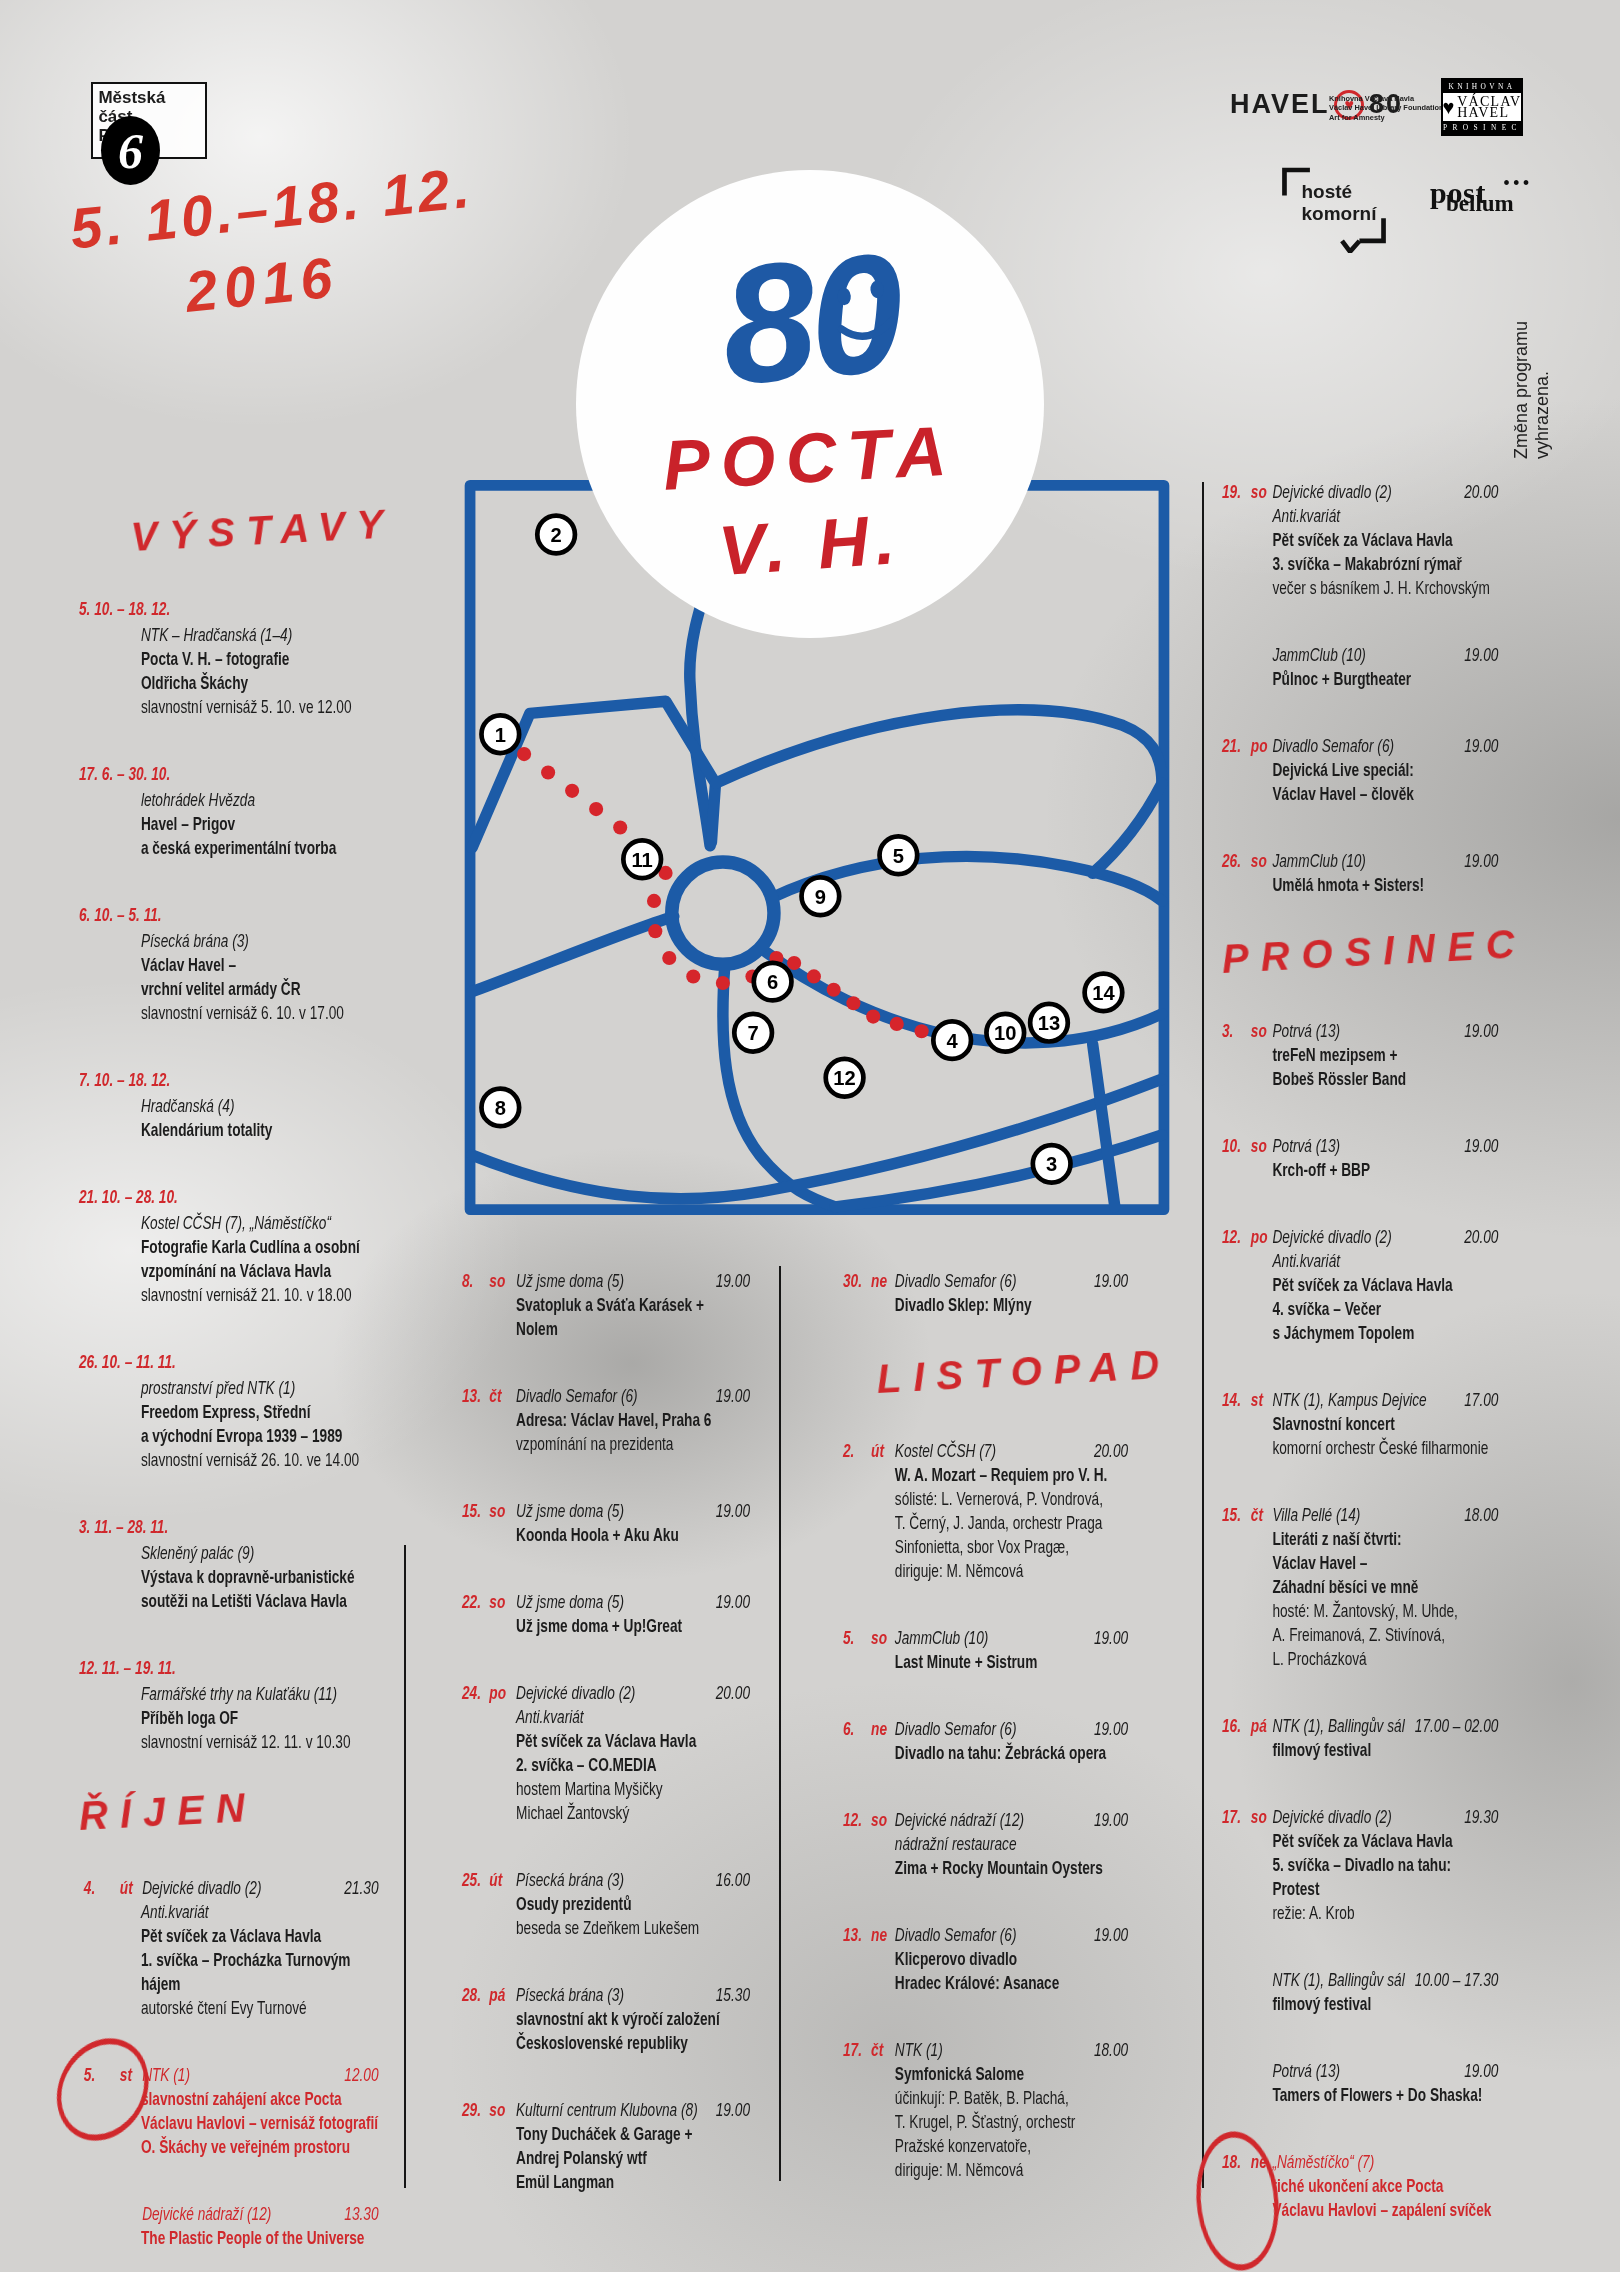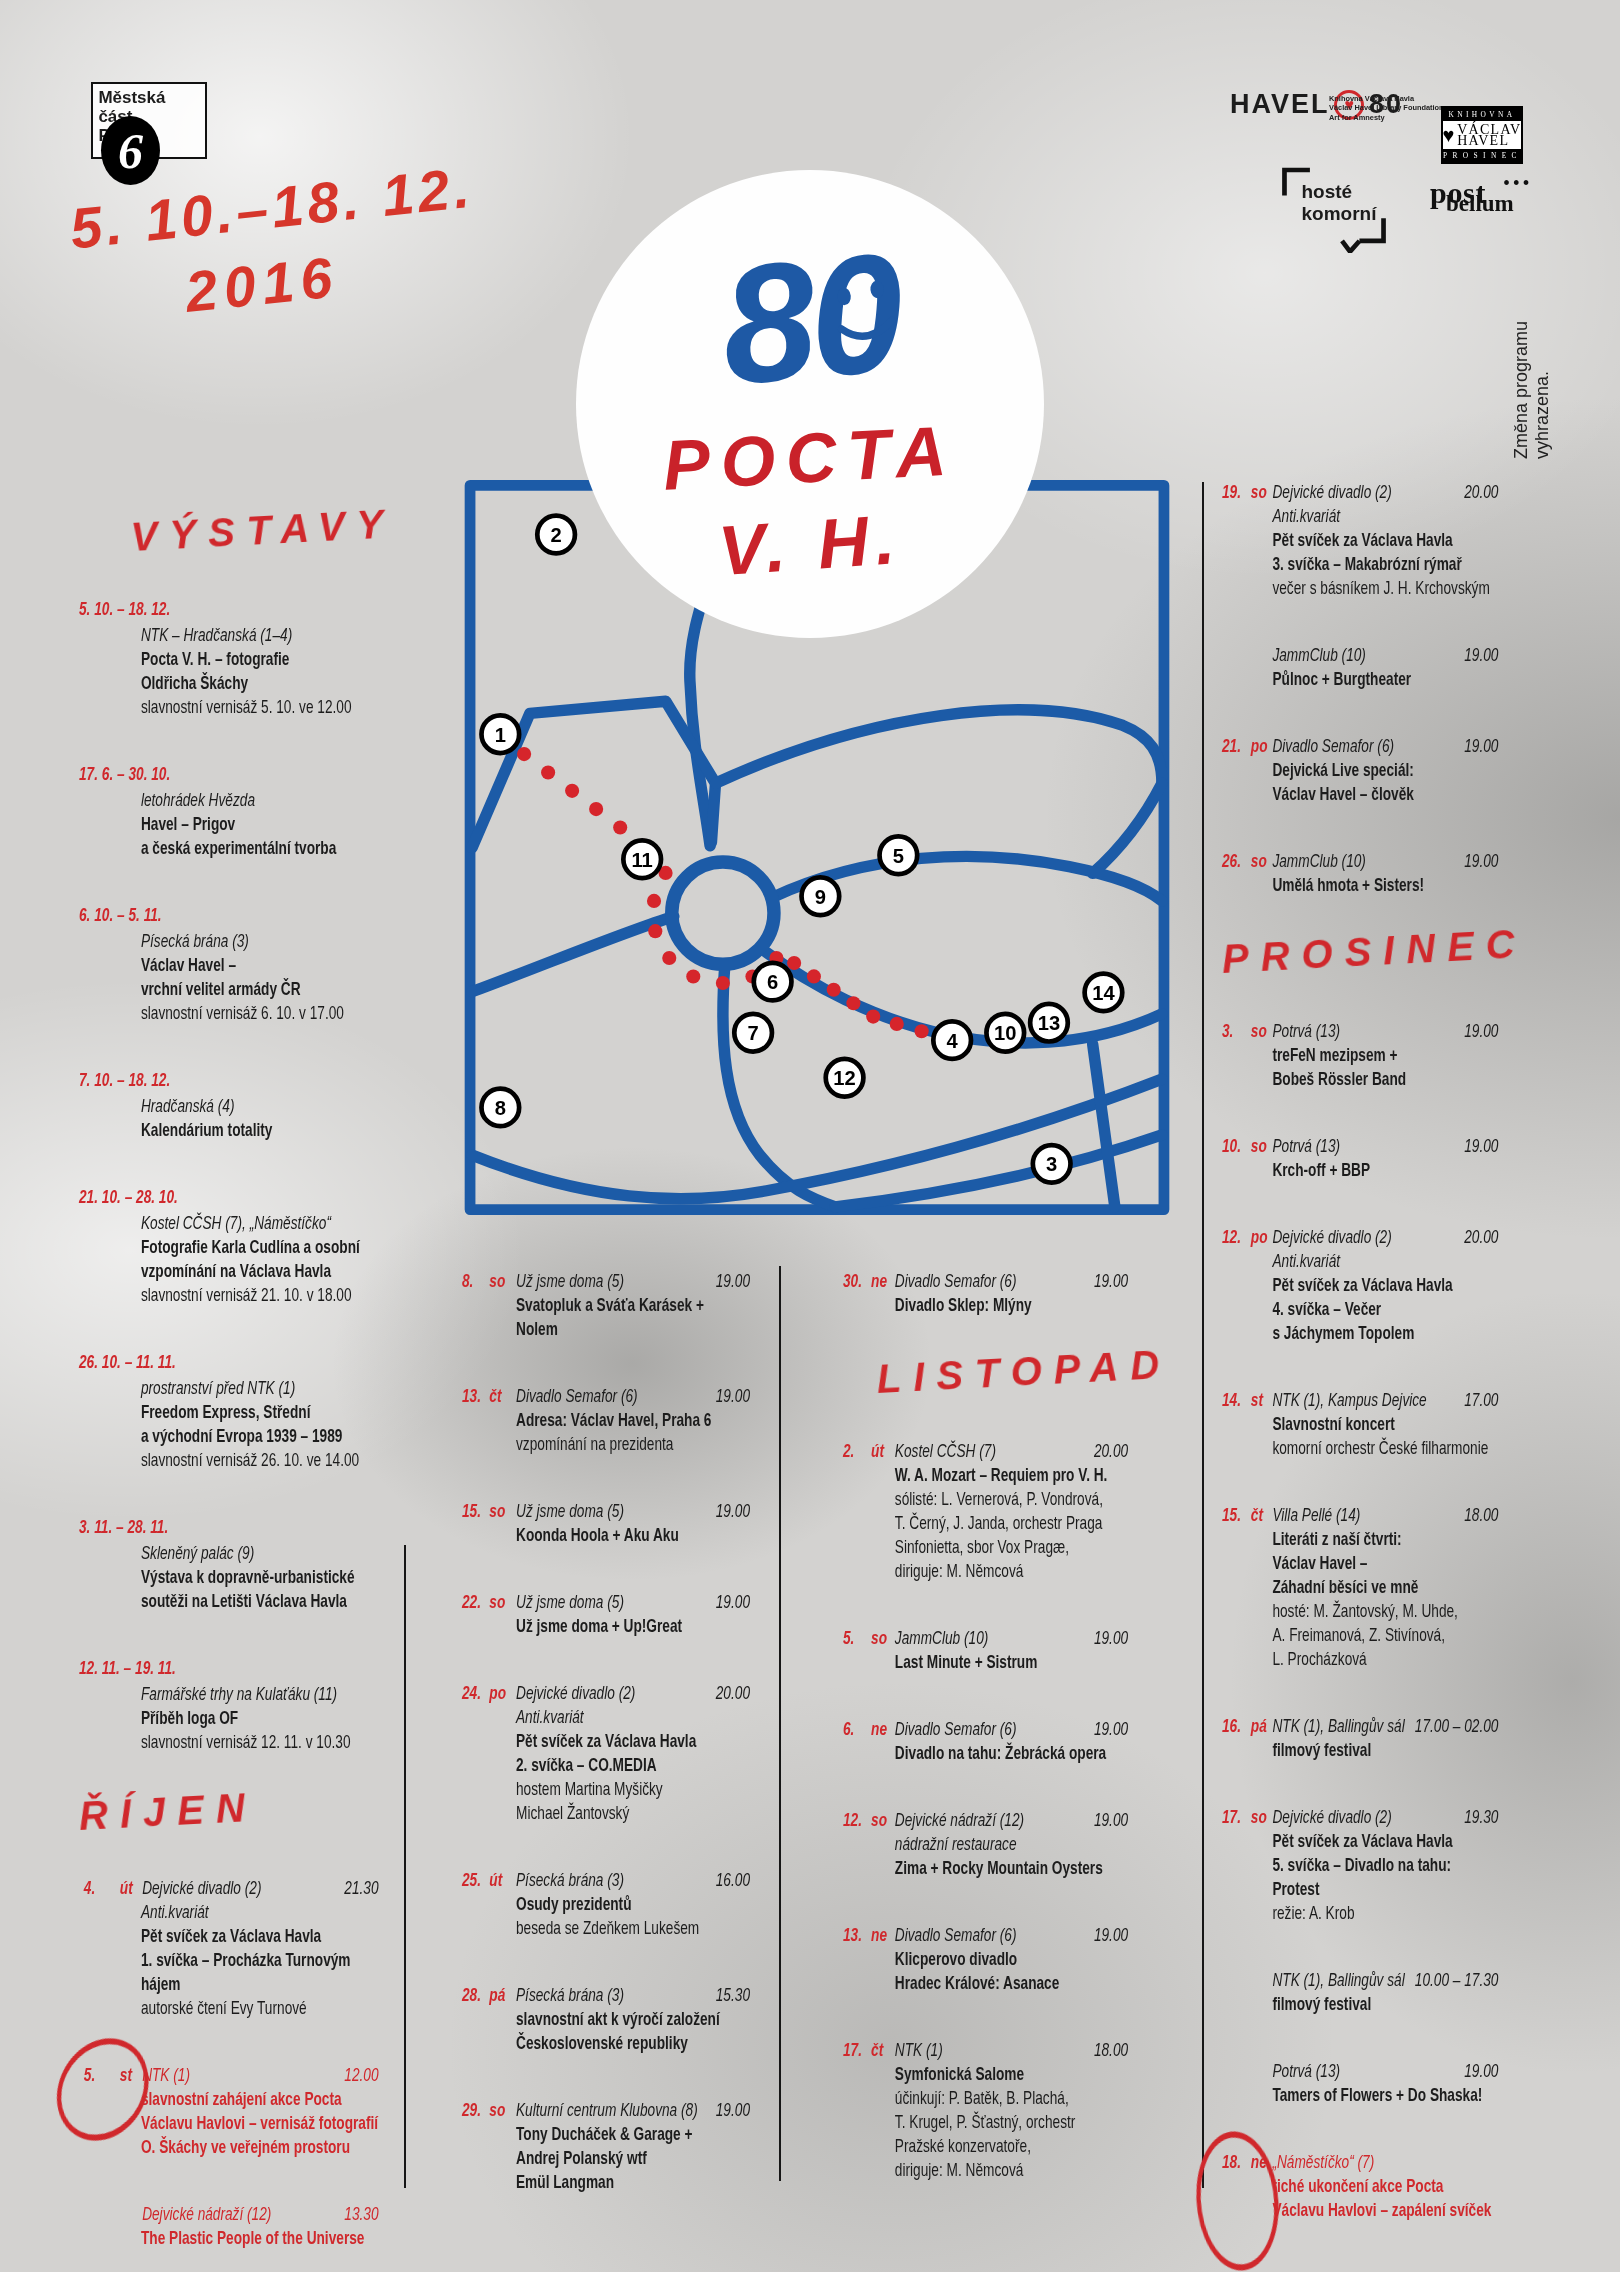--- a/index.html
+++ b/index.html
@@ -27,21 +27,21 @@
       transform:rotate(-6deg);transform-origin:0 0;}
   .dateb .l1{font-size:57px;letter-spacing:4px;white-space:nowrap;}
   .dateb .l2{font-size:57px;letter-spacing:6.7px;margin:9.4px 0 0 108px;}
 
   
   .h80{position:absolute;left:1230px;top:89px;display:flex;align-items:center;gap:4.7px;}
   .h80 .t{font-size:27px;font-weight:900;letter-spacing:2px;}
   .h80 .ring{width:24px;height:24px;border:3.4px solid var(--red);border-radius:50%;display:flex;align-items:center;justify-content:center;
       color:var(--red);font-size:16px;line-height:1;}
   .h80sub{position:absolute;left:1329px;top:94px;font-size:7.4px;font-weight:700;line-height:9.4px;color:#222;}
-  .vhl{position:absolute;left:1441px;top:78px;width:78px;border:2.7px solid #000;background:#000;color:#fff;text-align:center;margin-top:28px;}
+  .vhl{position:absolute;left:1441px;top:78px;width:78px;border:2.7px solid #000;background:#000;color:#fff;text-align:center;}
   .vhl .band{font-size:7.4px;letter-spacing:3.4px;padding:2px 0;font-family:"Liberation Serif",serif;}
   .vhl .mid{background:#fff;color:#000;display:flex;align-items:center;justify-content:center;gap:2.7px;padding:2.7px 1.3px;}
   .vhl .mid .hh{font-size:20px;line-height:1;}
   .vhl .mid .nm{font-family:"Liberation Serif",serif;font-size:14px;letter-spacing:1.3px;line-height:11.4px;text-align:left;}
   .pam{position:absolute;left:1280px;top:166px;width:108px;height:79px;}
   .pam .txt{position:absolute;left:21.5px;top:15px;font-size:19px;font-weight:700;line-height:21.5px;}
   .pbell{position:absolute;left:1430px;top:176px;width:114px;height:54px;font-family:"Liberation Serif",serif;color:#111;}
   .pbell .a{position:absolute;left:0;top:0;font-size:30px;font-weight:700;letter-spacing:0.7px;}
   .pbell .b{position:absolute;left:16px;top:15px;font-size:23px;font-weight:700;}
   .pbell .d{position:absolute;left:73px;top:-4px;font-size:20px;letter-spacing:2.7px;}

